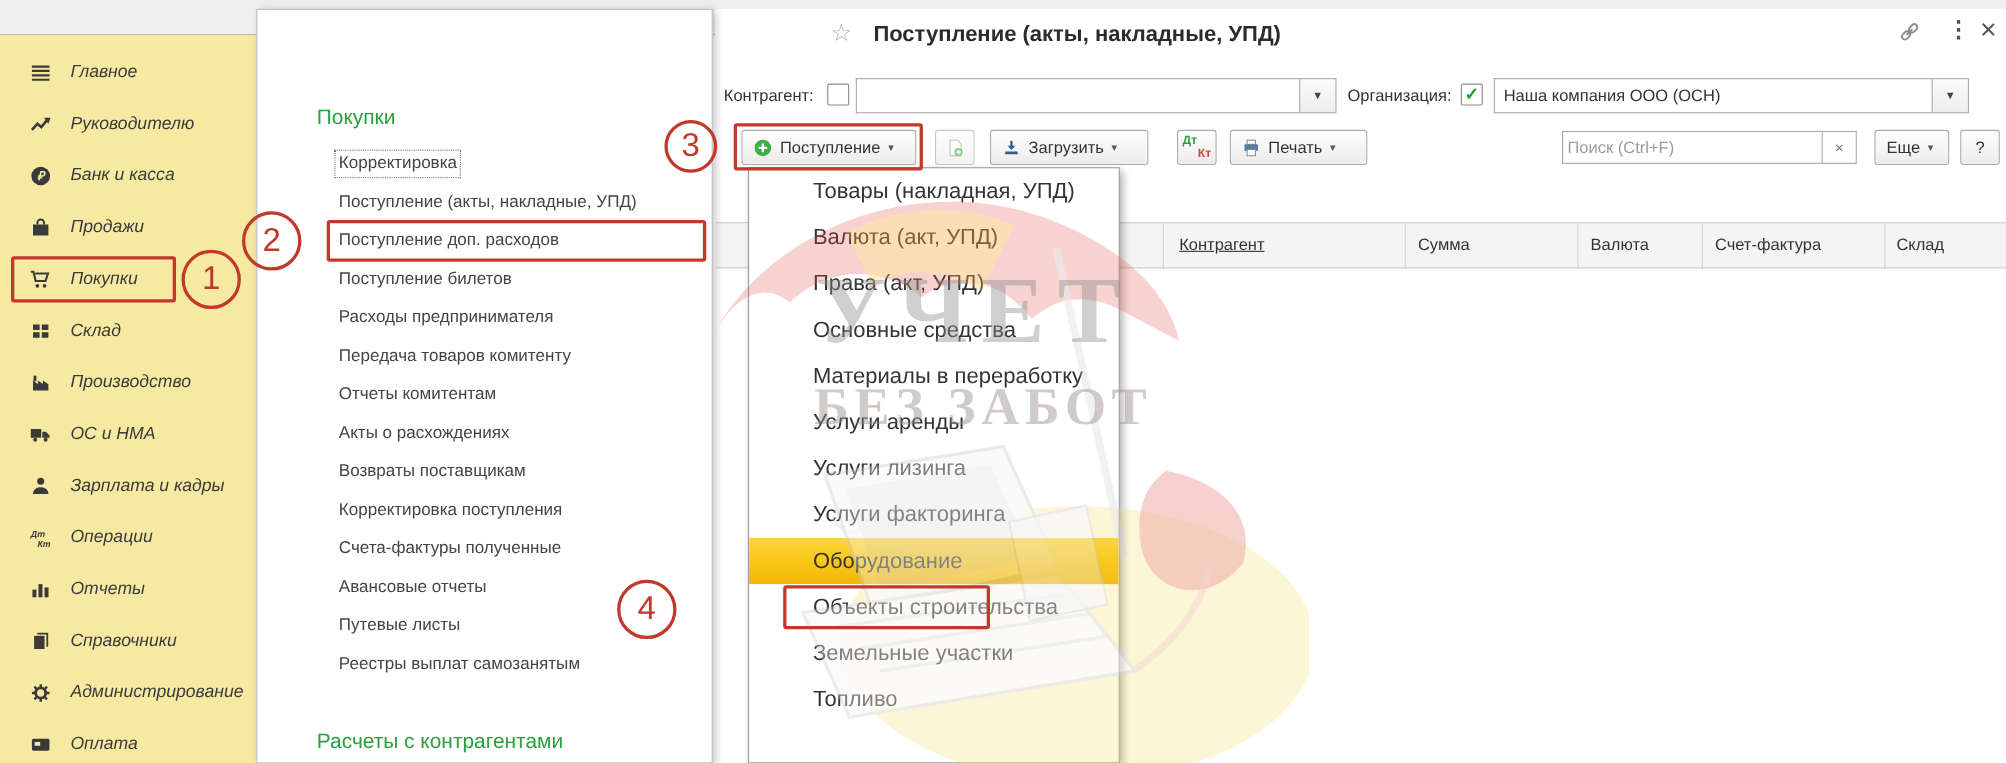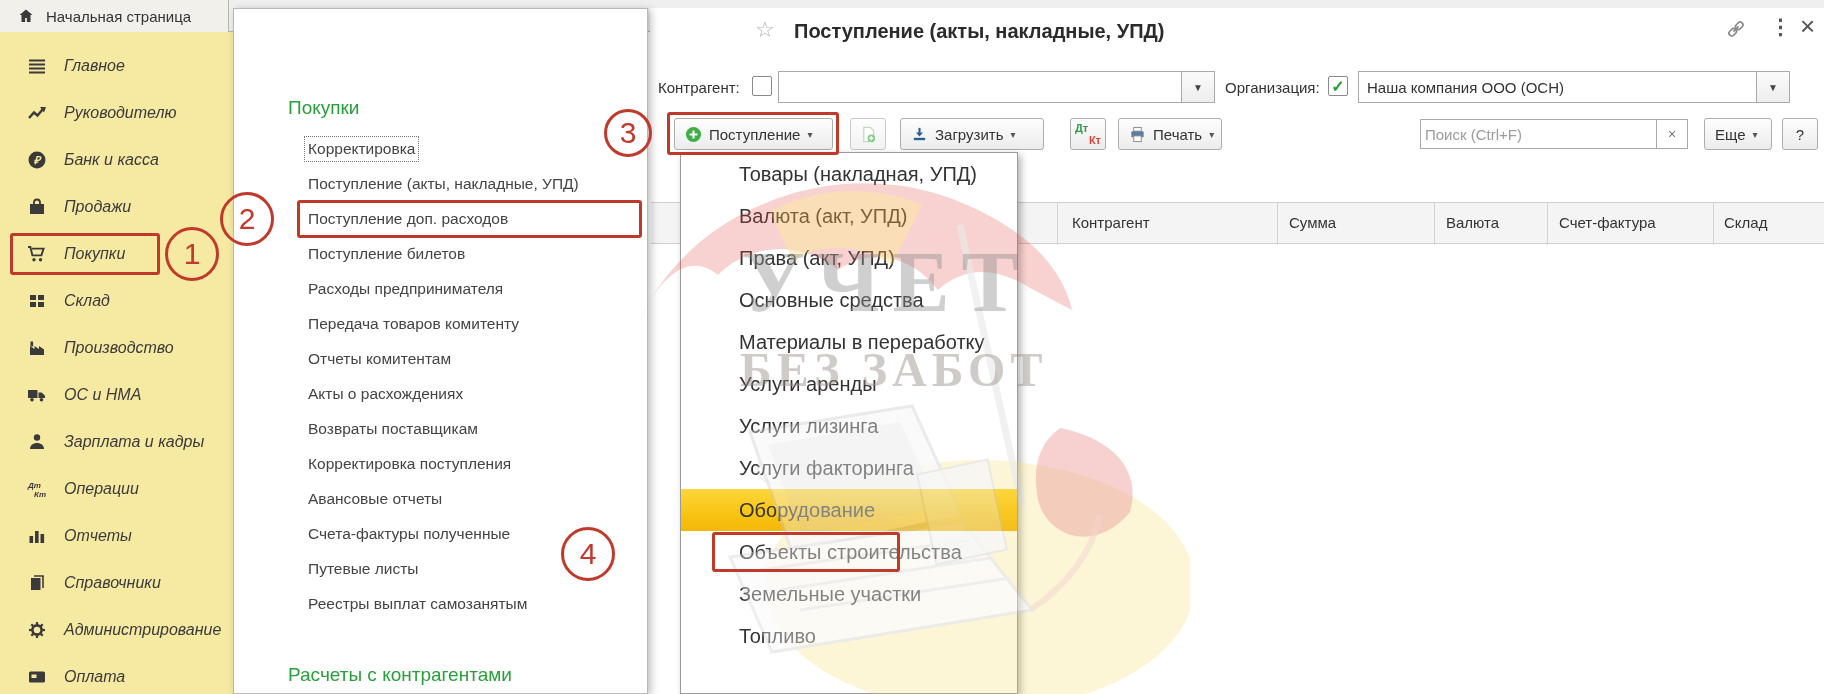--- a/index.html
+++ b/index.html
@@ -78,28 +78,20 @@
   .ann-rect{border:3px solid #c0392b;border-radius:3px;}
   .ann-circ{border:3px solid #c0392b;border-radius:50%;display:flex;align-items:center;justify-content:center;
             font-size:30px;color:#c0392b;}
 </style>
 </head>
 <body>
 
 <div id="app">
 
   <div class="abs" id="topbar"></div>
-  <div class="abs" id="home-tab">
-    <span style="display:flex;">
-      <svg viewBox="0 0 16 16" width="16" height="16">
-          <path d="M8 1.5L1.5 7h2v7h3.6v-4h1.8v4h3.6V7h2z" fill="#3a3a3a"></path>
-        </svg>
-    </span>
-    <span>Начальная страница</span>
-  </div>
 
   <div class="abs" id="sidebar">
     <div class="sb-item">
       <span class="sb-ico">
           <svg viewBox="0 0 20 20" width="20">
             <path fill="#3a3a3a" d="M2 3.5h16v2H2zm0 4h16v2H2zm0 4h16v2H2zm0 4h16v2H2z"></path>
           </svg>
         </span>
       <span class="sb-label">Главное</span>
     </div>
@@ -292,21 +284,21 @@
           <path d="M3 12.5h12V15H3z" fill="#2e5e8c"></path>
         </svg>
       </span>
     <span>Загрузить</span>
     <span class="caret">▾</span>
   </div>
   <div class="abs btn" id="btn-dtkt" style="left:1070px;top:118px;width:36px;z-index:6;">
     <span class="dt">Дт</span>
     <span class="kt">Кт</span>
   </div>
-  <div class="abs btn" style="left:1118px;top:118px;width:104px;z-index:6;">
+  <div class="abs btn" style="left:1118px;top:118px;width:125px;z-index:6;">
     <span style="display:flex;">
         <svg viewBox="0 0 18 18" width="17">
           <rect x="5" y="1.5" width="8" height="4" fill="#fff" stroke="#8a8a8a"></rect>
           <rect x="2.5" y="5.5" width="13" height="6.5" rx="1" fill="#5b7ca3"></rect>
           <rect x="5" y="10.5" width="8" height="6" fill="#fff" stroke="#8a8a8a"></rect>
         </svg>
       </span>
     <span>Печать</span>
     <span class="caret">▾</span>
   </div>
@@ -321,21 +313,21 @@
   <div class="abs btn" style="left:1782px;top:118px;width:36px;justify-content:center;z-index:6;">
     <span>?</span>
   </div>
 
   <div class="abs" id="thead">
     <div class="th-sep" style="left:406px;"></div>
     <div class="th-sep" style="left:626px;"></div>
     <div class="th-sep" style="left:783px;"></div>
     <div class="th-sep" style="left:896px;"></div>
     <div class="th-sep" style="left:1062px;"></div>
-    <div class="th-lbl" style="left:421px;">Контрагент</div>
+    <div class="th-lbl" style="left:421px;text-decoration:underline;">Контрагент</div>
     <div class="th-lbl" style="left:638px;">Сумма</div>
     <div class="th-lbl" style="left:795px;">Валюта</div>
     <div class="th-lbl" style="left:908px;">Счет-фактура</div>
     <div class="th-lbl" style="left:1073px;">Склад</div>
   </div>
 
   <div class="abs" id="flyout">
     <div class="fly-h" style="top:88px;">Покупки</div>
     <div class="fly-items">
       <div class="fly-item">
@@ -362,24 +354,24 @@
       <div class="fly-item">
           <span>Акты о расхождениях</span>
         </div>
       <div class="fly-item">
           <span>Возвраты поставщикам</span>
         </div>
       <div class="fly-item">
           <span>Корректировка поступления</span>
         </div>
       <div class="fly-item">
+          <span>Счета-фактуры полученные</span>
+        </div>
+      <div class="fly-item">
           <span>Авансовые отчеты</span>
-        </div>
-      <div class="fly-item">
-          <span>Счета-фактуры полученные</span>
         </div>
       <div class="fly-item">
           <span>Путевые листы</span>
         </div>
       <div class="fly-item">
           <span>Реестры выплат самозанятым</span>
         </div>
     </div>
     <div class="fly-h" style="top:655px;">Расчеты с контрагентами</div>
   </div>

